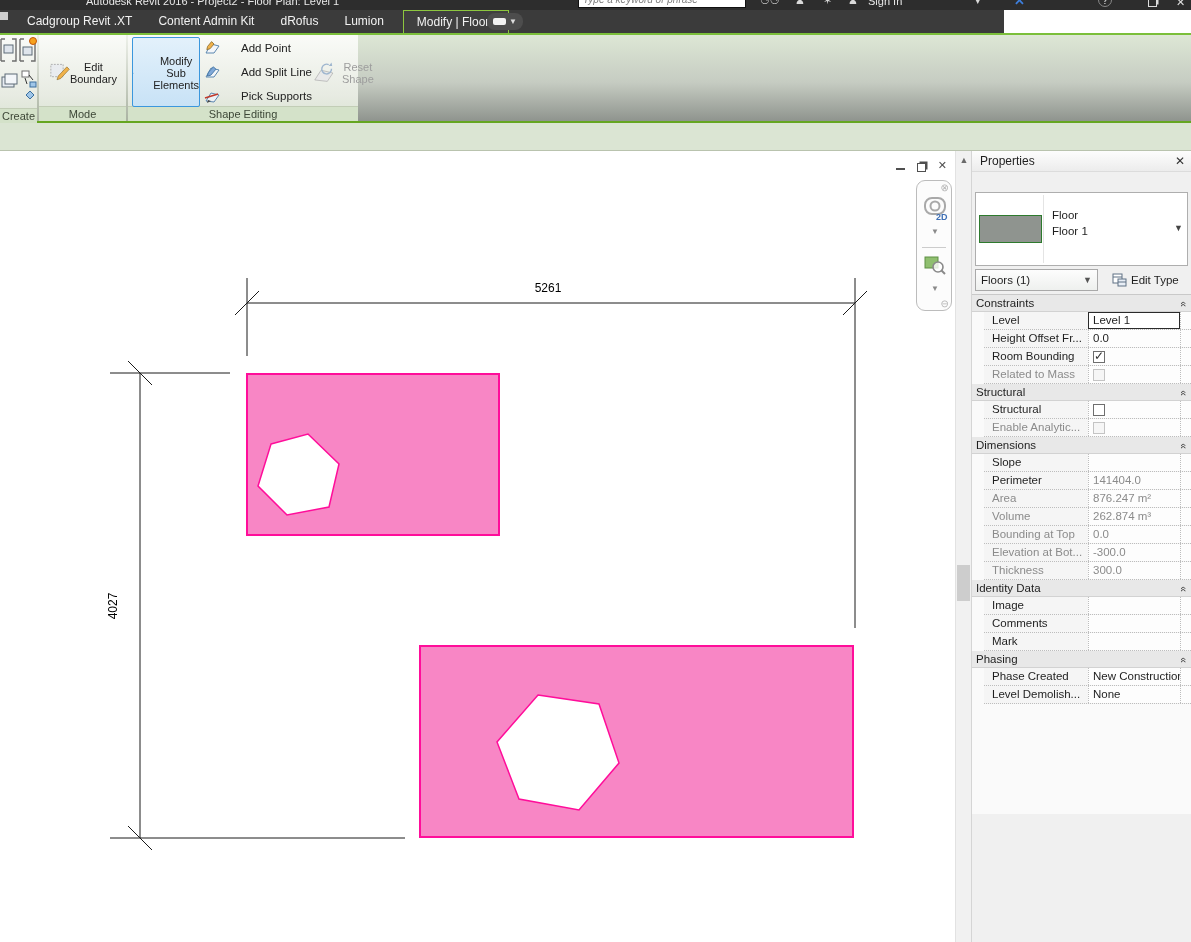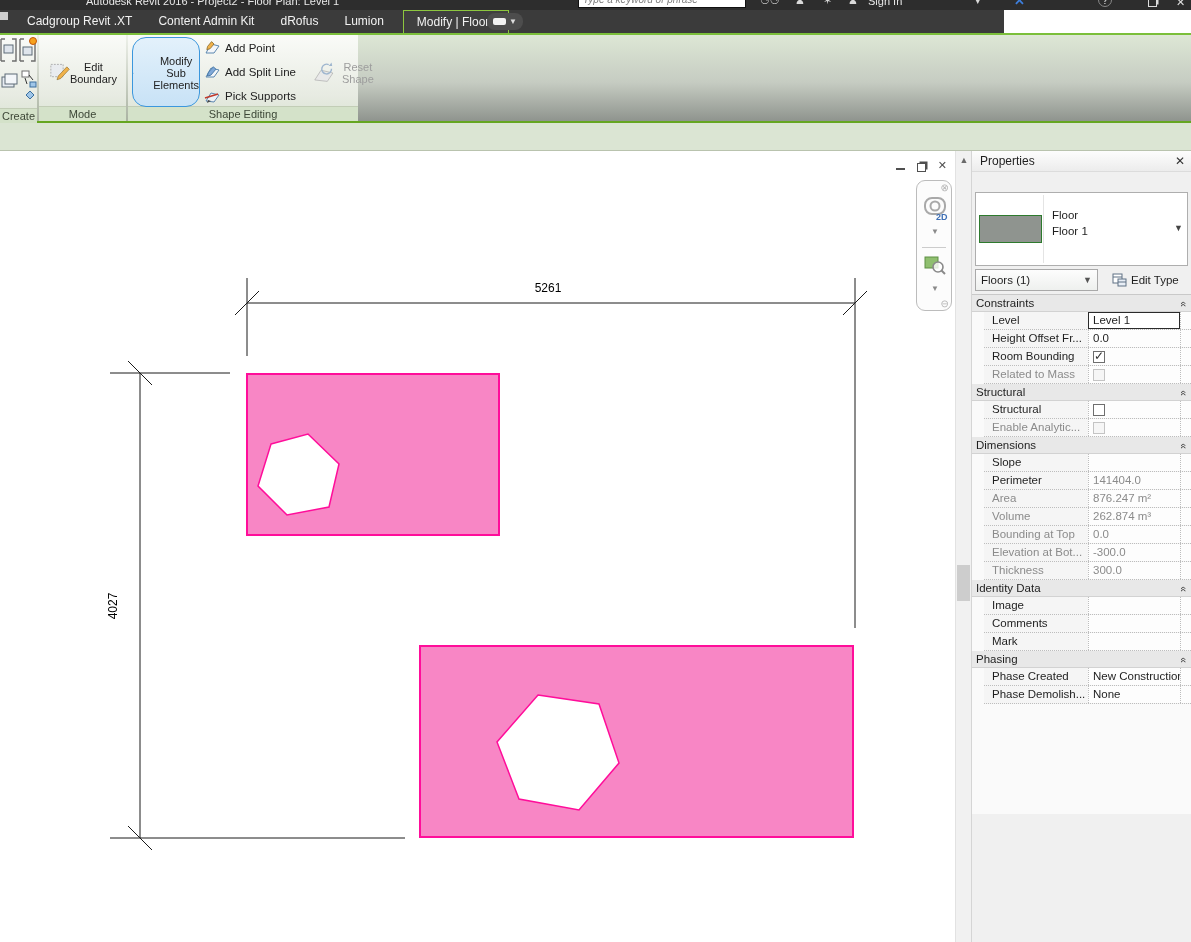--- a/index.html
+++ b/index.html
@@ -34,23 +34,23 @@
   .panel { position:absolute; top:0; height:86px; background:linear-gradient(#fafbf8, #e7ebe2 70%, #dbe3d3); display:flex; flex-direction:column; }
   .panel .body { flex:1; position:relative; }
   .panel .plabel { height:15px; background:#d4e2c9; color:#3c4636; font-size:11px; text-align:center; line-height:14px; border-top:1px solid #c2cdb6; }
   .psep { position:absolute; top:0; height:86px; width:2px; background:linear-gradient(#eef1ea,#aab3a2); }
   .panel-create { left:0; width:37px; }
   .panel-mode { left:39px; width:87px; }
   .panel-shape { left:128px; width:230px; }
 
   .bigbtn { position:absolute; top:2px; width:68px; height:70px; display:flex; align-items:center; text-align:center; font-size:11px; line-height:12px; color:#222; padding-top:2px; }
   .bigbtn .bicon { width:34px; height:36px; }
-  .bigbtn.selected { background:linear-gradient(#e3f1fb,#c8e2f6); border:1px solid #3b97dd; border-radius:14px;gap:19px; }
+  .bigbtn.selected { background:linear-gradient(#e3f1fb,#c8e2f6); border:1px solid #3b97dd; border-radius:2px;gap:19px; }
   .bigbtn.disabled { color:#9d9d9d; }
-  .smallbtn { position:absolute; left:76px; height:20px; display:flex; align-items:center; gap:4px; font-size:11.5px; color:#222; white-space:nowrap; }
+  .smallbtn { position:absolute; left:76px; height:20px; display:flex; align-items:center; gap:20px; font-size:11.5px; color:#222; white-space:nowrap; }
   .smallbtn .sicon { width:17px; height:15px; }
 
   
   .optionsbar { position:absolute; left:0; top:123px; width:1191px; height:28px; background:#dbe5d3; border-bottom:1px solid #b9c3ae; }
 
   
   .canvas { position:absolute; left:0; top:151px; width:955px; height:791px; background:#fff; overflow:hidden; }
   .viewctrl { position:absolute; right:8px; top:10px; display:flex; gap:12px; color:#4f4f4f; }
   .viewctrl span { font-size:11px; line-height:11px; }
   .vc-min { width:9px; height:9px; border-bottom:2px solid #4f4f4f; }
@@ -420,19 +420,19 @@
     <div class="phead">
         <span>Phasing</span>
         <span class="coll">«</span>
       </div>
     <div class="prow">
       <div class="plab">Phase Created</div>
       <div class="pval">New Construction</div>
         <div class="pgut"></div>
     </div>
     <div class="prow">
-      <div class="plab">Phase Demolish...</div>
+      <div class="plab">Level Demolish...</div>
       <div class="pval">None</div>
         <div class="pgut"></div>
     </div>
     <div class="grid-tail"></div>
   </div>
 </div>
 
 </body></html>

